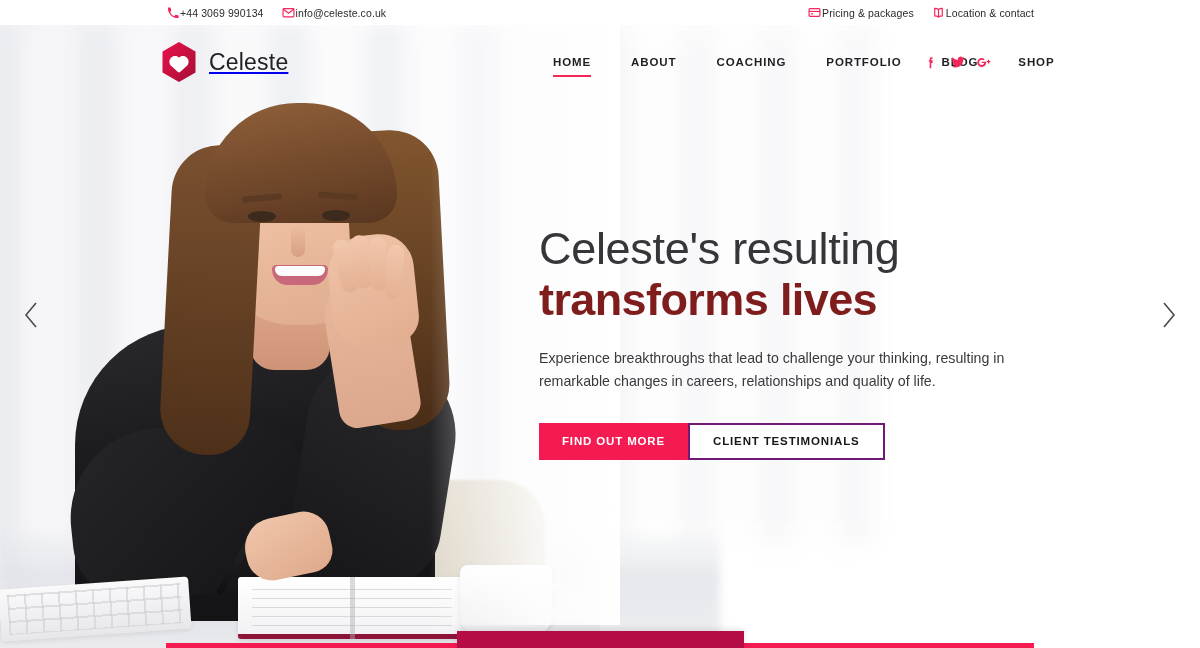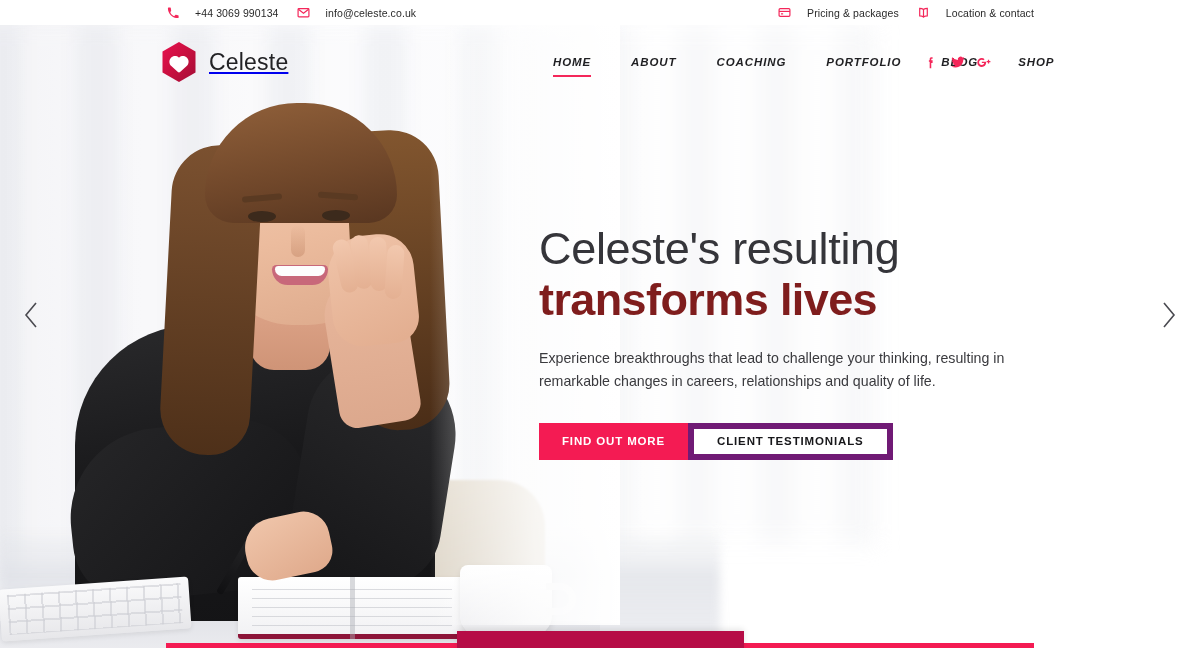--- a/index.html
+++ b/index.html
@@ -13,21 +13,21 @@
   .page { position:relative; width:1200px; height:648px; overflow:hidden; background:#fff; }
 
   
   .topbar{
     position:absolute; left:0; top:0; width:1200px; height:25px;
     background:#ffffff; display:flex; align-items:center;
     z-index:40;
   }
   .topbar-left{ position:absolute; left:166px; display:flex; align-items:center; gap:18px; }
   .topbar-right{ position:absolute; right:166px; display:flex; align-items:center; gap:18px; }
-  .tb-item{ display:flex; align-items:center; gap:16px; font-size:10.5px; color:#2a2a2a; letter-spacing:.1px; white-space:nowrap;}
+  .tb-item{ display:flex; align-items:center; gap:1px; font-size:10.5px; color:#2a2a2a; letter-spacing:.1px; white-space:nowrap;}
   .tb-ico{ display:inline-flex; align-items:center; justify-content:center; width:13px; height:13px; color:#f4275a; }
   .tb-ico svg{ display:block; }
 
   
   .hero{
     position:absolute; left:0; top:25px; width:1200px; height:623px;
     overflow:hidden; background:#ffffff;
   }
   
   .bg-wash{
@@ -183,21 +183,21 @@
   
   .header{
     position:absolute; left:0; top:25px; width:1200px; height:74px; z-index:35;
     display:flex; align-items:center;
   }
   .logo{ position:absolute; left:160px; display:flex; align-items:center; gap:11px; }
   .logo-mark{ width:38px; height:42px; position:relative; }
   .logo-mark svg{ display:block; }
   .logo-text{ font-size:23px; color:#222225; letter-spacing:.2px; }
 
-  .nav{ position:absolute; left:533px; display:flex; align-items:center; gap:0;font-style:italic; }
+  .nav{ position:absolute; left:533px; display:flex; align-items:center; gap:0; }
   .nav a{
     position:relative; font-size:11.5px; font-weight:bold; letter-spacing:.9px;
     color:#1f1f22; text-decoration:none; padding:0 20px;
   }
   .nav a.active{ color:#1f1f22; }
   .nav a.active::after{
     content:""; position:absolute; left:20px; right:20px; bottom:-9px;
     height:2px; background:#f4275a;
   }
 
@@ -217,21 +217,21 @@
   }
   .h-sub{
     margin-top:22px; font-size:14.2px; line-height:1.62; color:#3a3a3e; width:478px;
   }
   .h-btns{ margin-top:30px; display:flex; align-items:center; gap:0; }
   .btn{
     height:37px; display:inline-flex; align-items:center; justify-content:center;
     font-size:11.5px; font-weight:bold; letter-spacing:.85px; cursor:pointer;
   }
   .btn-primary{ background:#f41b53; color:#ffffff; padding:0 23px; border:none; }
-  .btn-ghost{ background:#ffffff; color:#17171a; padding:0 23px; border:6px solid #701a75; }
+  .btn-ghost{ background:#ffffff; color:#17171a; padding:0 23px; border:2px solid #701a75; }
 
   
   .arrow{
     position:absolute; top:292px; width:46px; height:46px; z-index:25;
     display:flex; align-items:center; justify-content:center; color:#4a4a50; cursor:pointer;
   }
   .arrow.left{ left:8px; }
   .arrow.right{ left:1146px; }
   .arrow svg{ display:block; }
 

